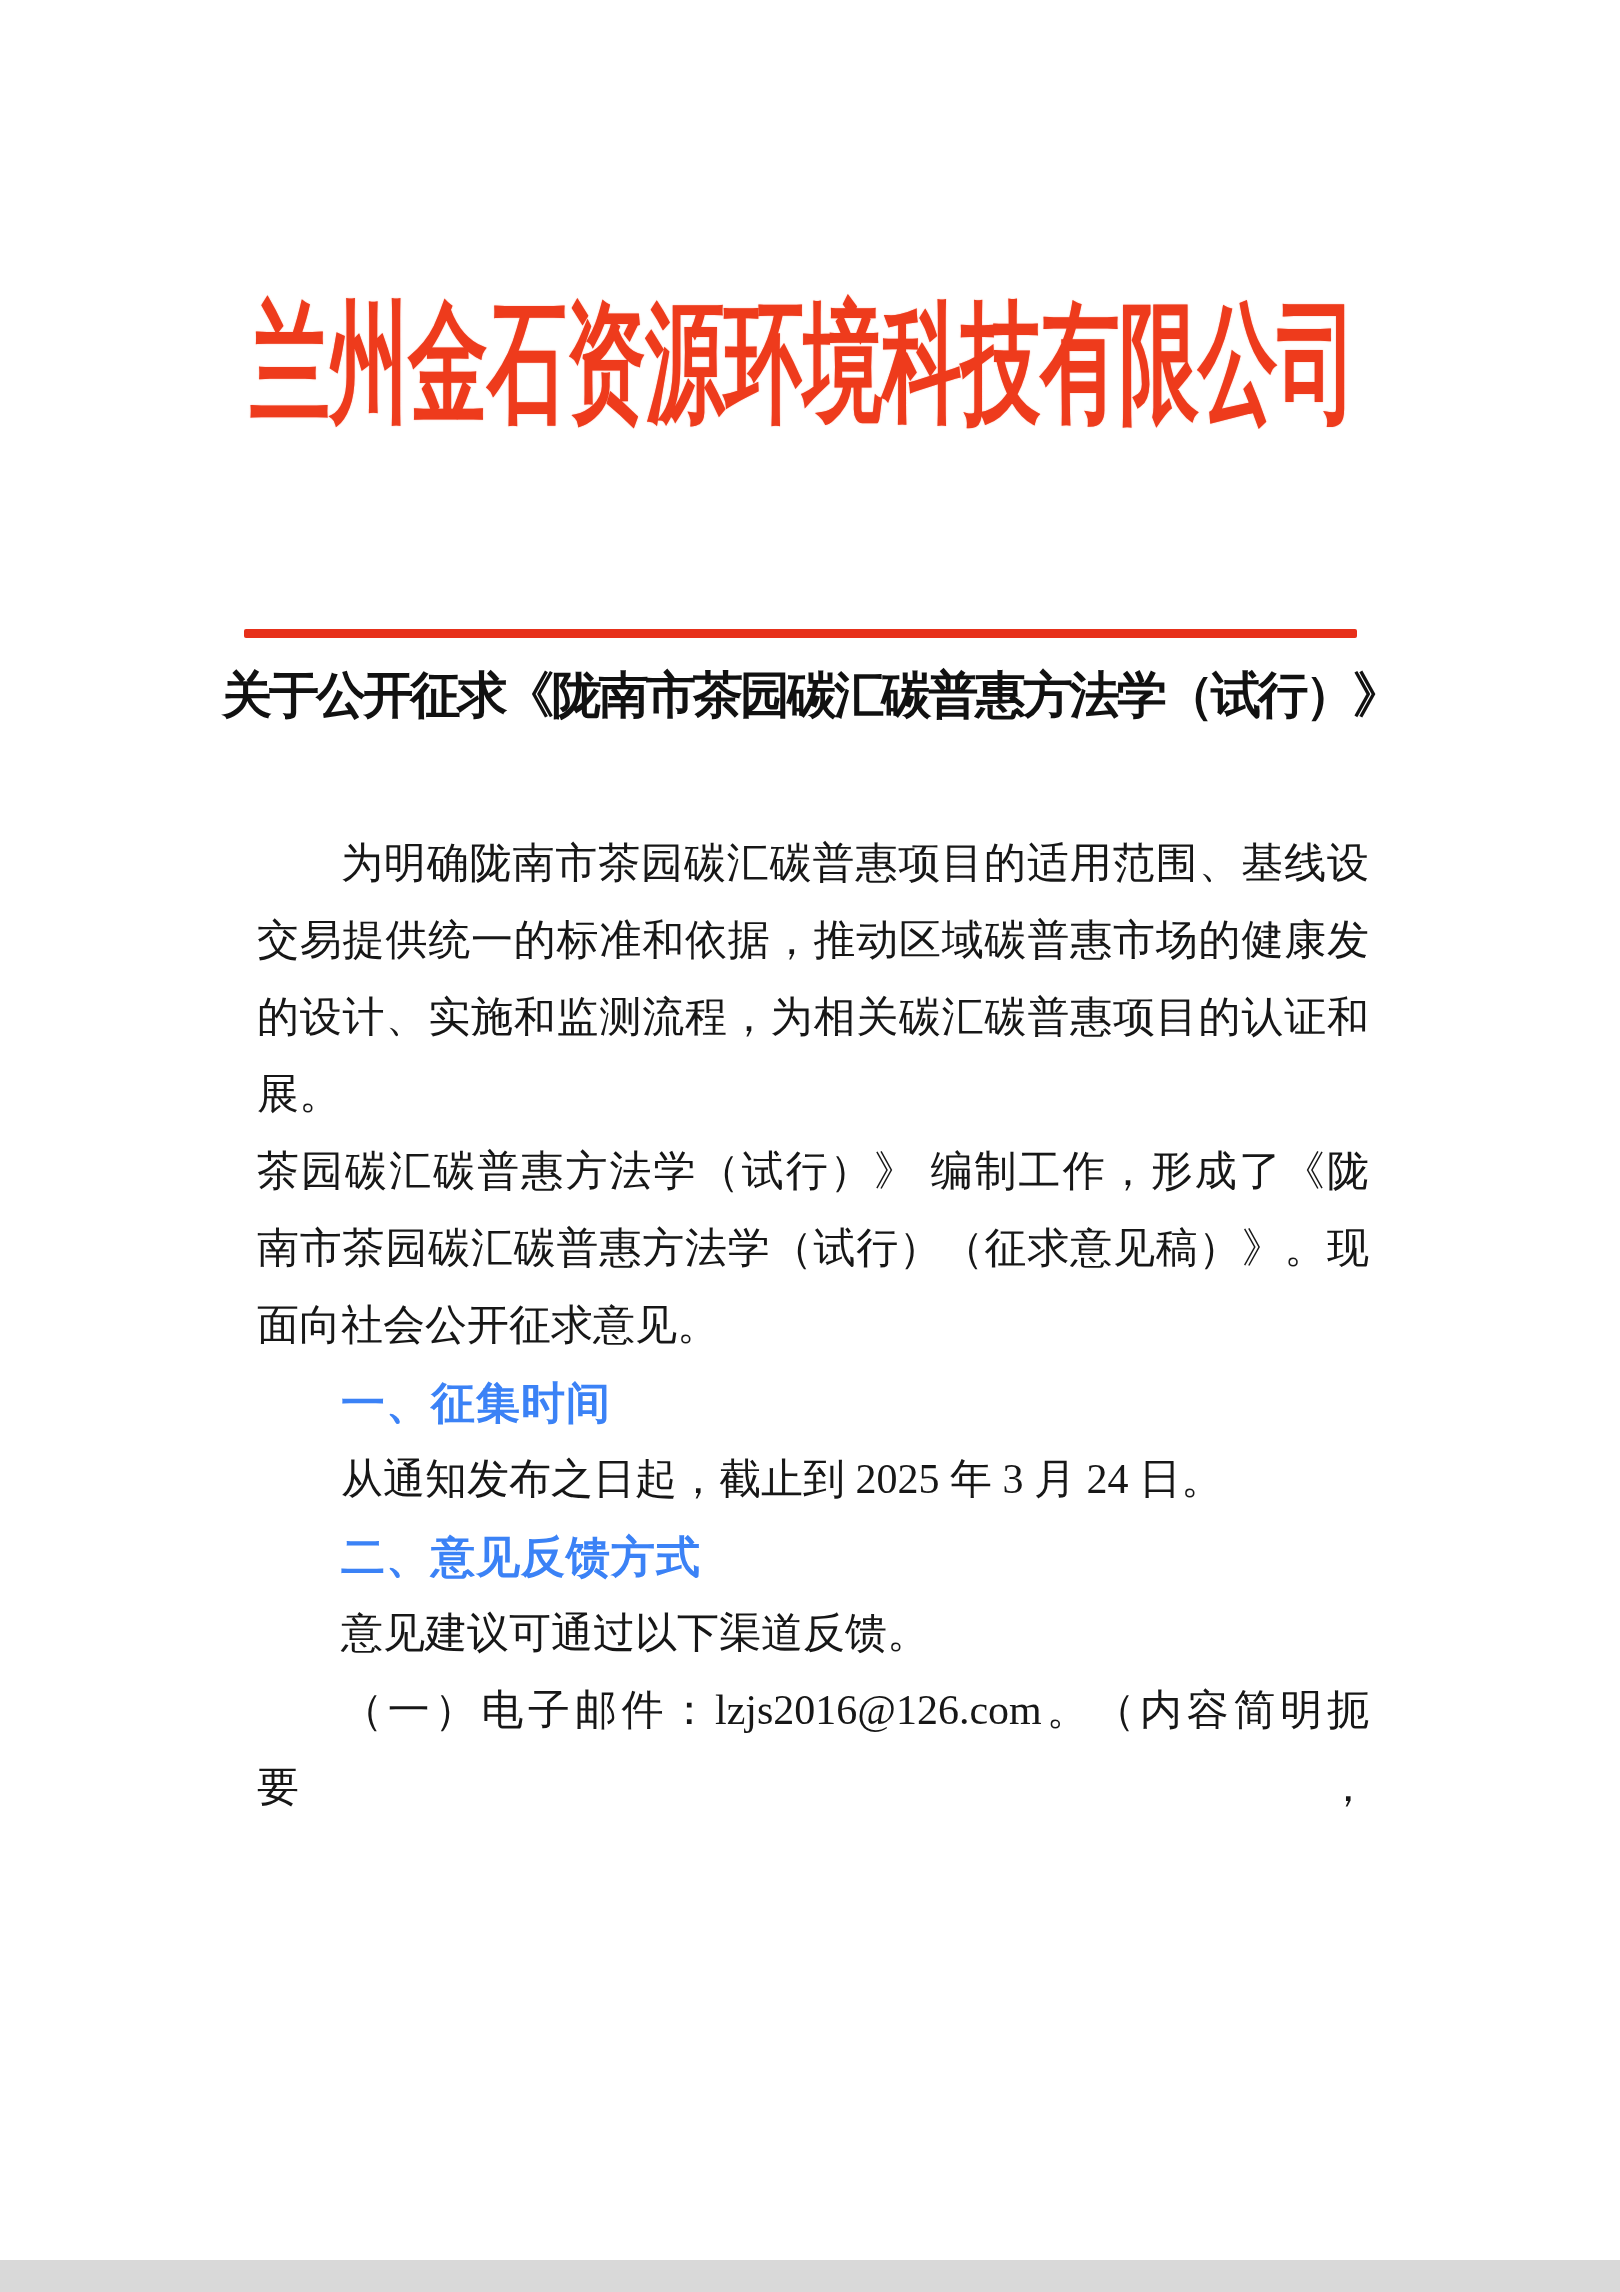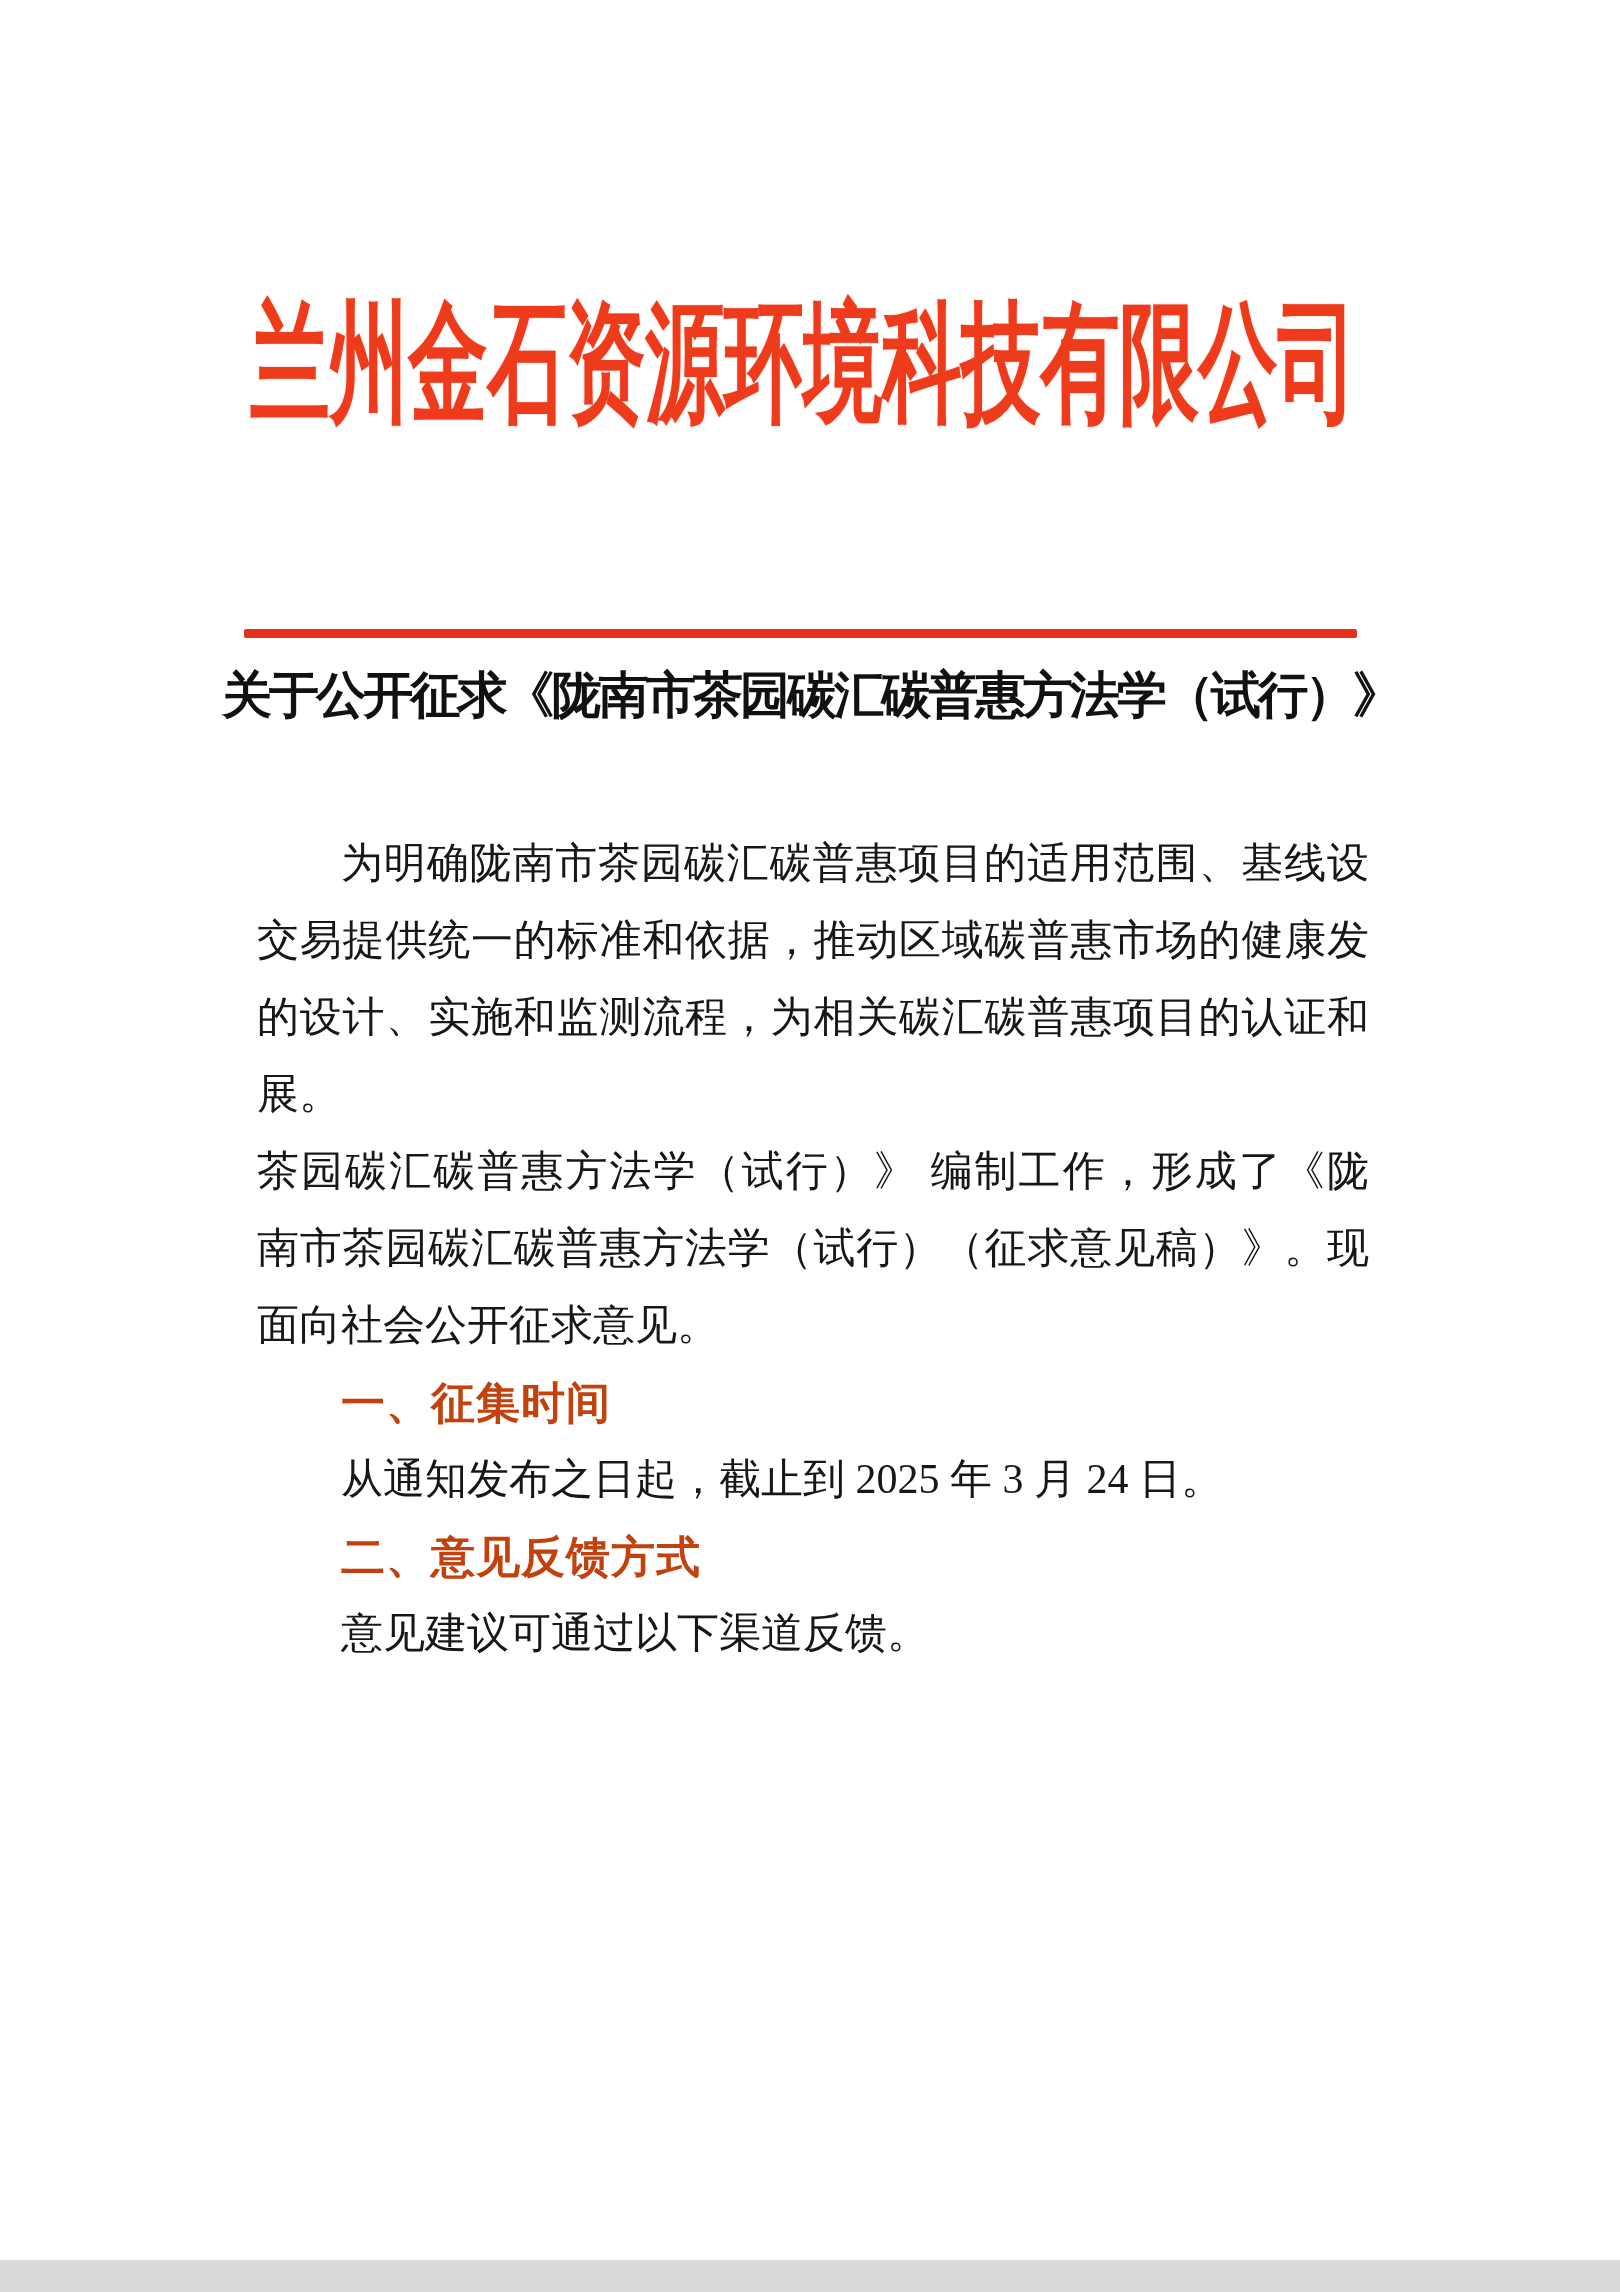--- a/index.html
+++ b/index.html
@@ -58,21 +58,21 @@
     white-space:normal;
     text-align:justify;
     text-align-last:justify;
   }
   .ln.ind{text-indent:84px;}
   .ln.hd{
     font-family:"Liberation Sans","DejaVu Sans",sans-serif;
     font-weight:700;
     font-size:44px;
     letter-spacing:1px;
-    color:#c2410c;
+    color:#3b82f6;
   }
 </style>
 </head>
 <body>
 
 <div class="page">
 
   <div class="letterhead">
     <span class="letterhead-text">兰州金石资源环境科技有限公司</span>
   </div>
@@ -92,17 +92,18 @@
 
     <div class="ln fill">茶园碳汇碳普惠方法学（试行）》 编制工作，形成了《陇</div>
     <div class="ln fill">南市茶园碳汇碳普惠方法学（试行）（征求意见稿）》。现</div>
     <div class="ln">面向社会公开征求意见。</div>
 
     <div class="ln hd ind">一、征集时间</div>
     <div class="ln ind">从通知发布之日起，截止到 2025 年 3 月 24 日。</div>
 
     <div class="ln hd ind">二、意见反馈方式</div>
     <div class="ln ind">意见建议可通过以下渠道反馈。</div>
+    <div class="ln fill ind">（一）电子邮件：lzjs2016@126.com。（内容简明扼要，</div>
 
   </div>
 
 </div>
 
 
 </body></html>

